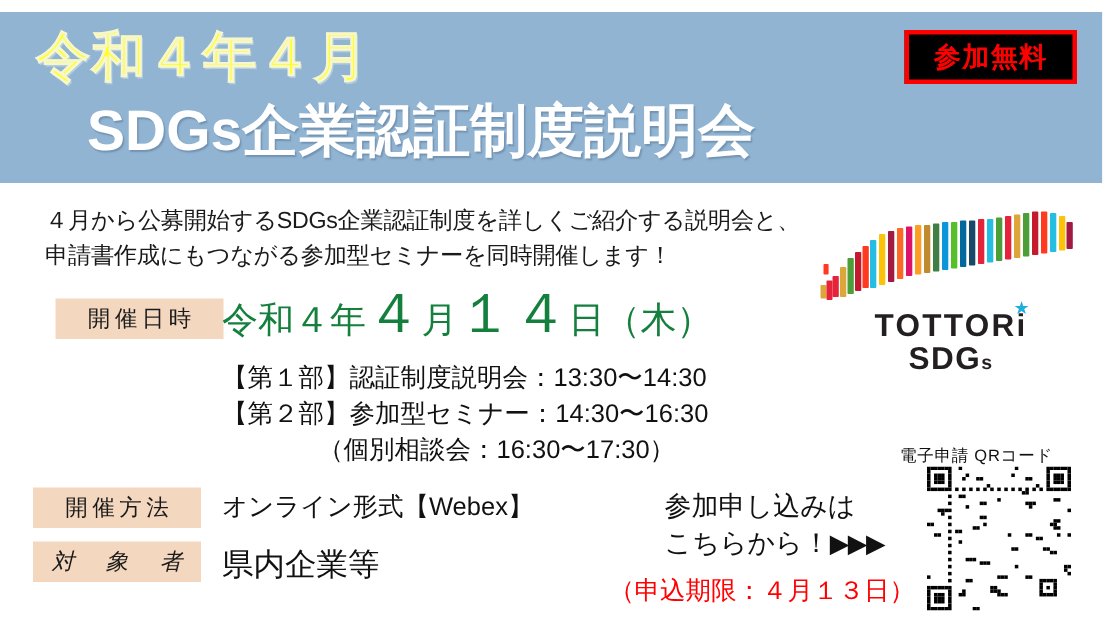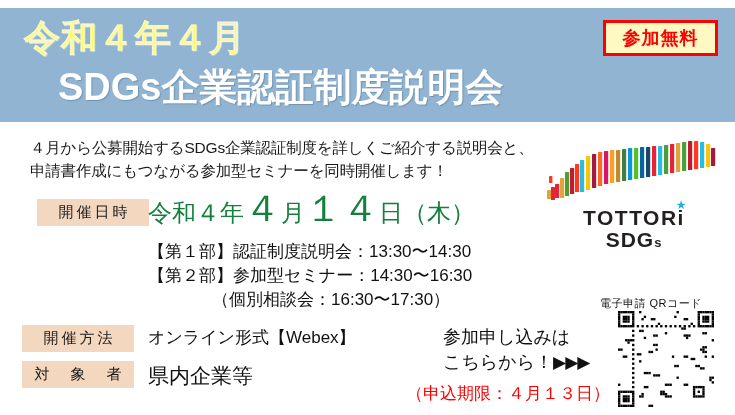--- a/index.html
+++ b/index.html
@@ -50,21 +50,21 @@
     color: #ffffff;
     text-shadow: 1px 1px 1px rgba(90,120,150,.55);
     white-space: nowrap;
   }
   .free-badge {
     position: absolute;
     right: 17px;
     top: 20px;
     width: 115px;
     height: 36px;
-    background: #fef9c3;
+    background: #000000;
     border: 3px solid #ff0000;
     box-sizing: border-box;
     display: flex;
     align-items: center;
     justify-content: center;
   }
   .free-badge span {
     color: #ff0000;
     font-size: 18px;
     font-weight: bold;
@@ -92,21 +92,21 @@
     font-size: 15px;
     text-align: center;
     box-sizing: border-box;
     padding: 4px 6px;
     white-space: nowrap;
     letter-spacing: 3px;
     text-indent: 3px;
   }
   .chip-date   { left: 22px; top: 199px; width: 112px; margin-left: 15px; }
   .chip-method { left: 22px; top: 325px; width: 112px; }
-  .chip-target { left: 22px; top: 361px; width: 112px; }
+  .chip-target { left: 22px; top: 361px; width: 112px; font-style: italic; }
 
   .date-value {
     position: absolute;
     left: 148px;
     top: 190px;
     white-space: nowrap;
     color: #15803d;
     line-height: 1;
   }
   .date-sm { font-size: 24px; }

